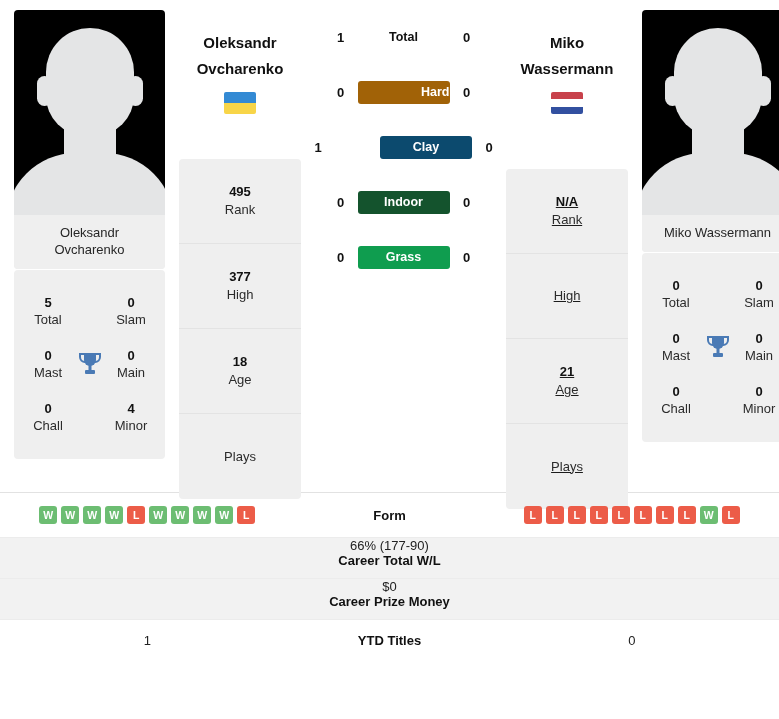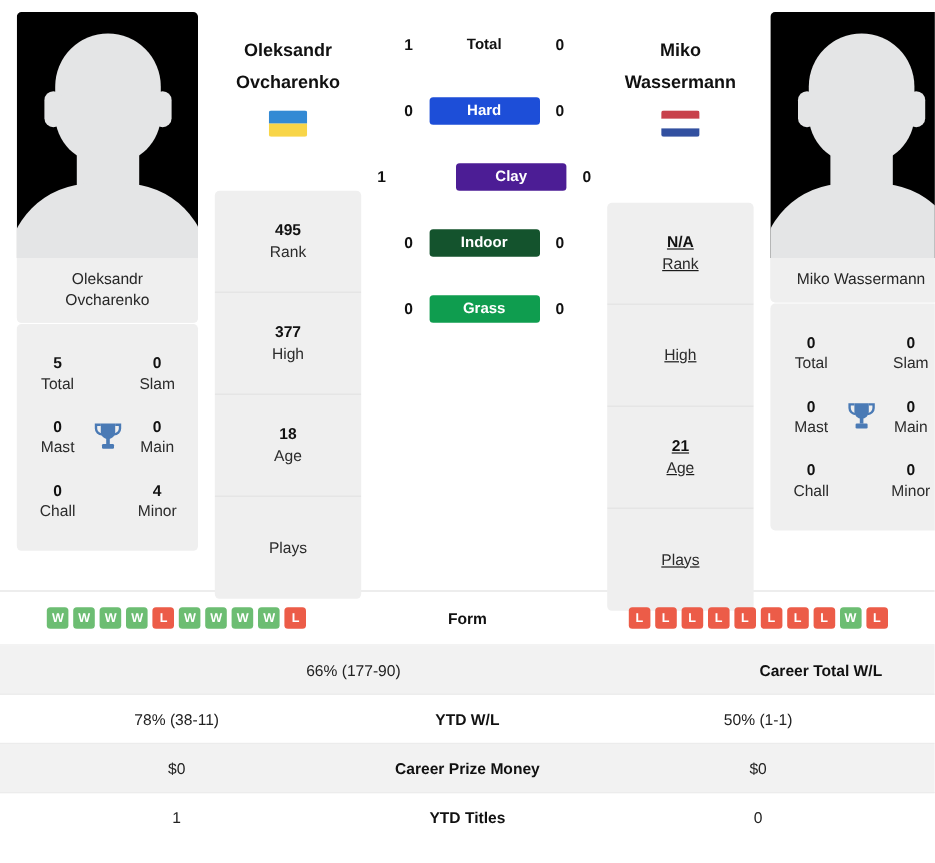--- a/index.html
+++ b/index.html
@@ -170,21 +170,21 @@
   .cmp-table {
     width: 779px;
     border-top: 1px solid #e2e2e2;
   }
   .cmp-row {
     display: flex;
     align-items: center;
     height: 41px;
     border-bottom: 1px solid #ececec;
   }
-  .cmp-row.shaded { background: #f2f2f2; }
+  .cmp-row.shaded { background: #f2f2f2; flex-direction: column; }
   .cmp-left, .cmp-right {
     flex: 1 1 0;
     text-align: center;
     font-size: 13px;
     color: #222;
   }
   .cmp-mid {
     width: 190px;
     flex: 0 0 190px;
     text-align: center;
@@ -305,26 +305,26 @@
   </div>
 
   <div class="surface-col">
     <div class="surface-row">
       <div class="surface-score">1</div>
       <div class="surface-pill plain">Total</div>
       <div class="surface-score">0</div>
     </div>
     <div class="surface-row">
       <div class="surface-score">0</div>
-      <div class="surface-pill" style="background:#1d4ed8;">Hard</div>
+      <div class="surface-pill" style="background:#a16207;text-align:right;">Hard</div>
       <div class="surface-score">0</div>
     </div>
     <div class="surface-row">
       <div class="surface-score">1</div>
-      <div class="surface-pill" style="background:#4c1d95;margin-left:45px;">Clay</div>
+      <div class="surface-pill" style="background:#0c4a6e;margin-left:45px;">Clay</div>
       <div class="surface-score">0</div>
     </div>
     <div class="surface-row">
       <div class="surface-score">0</div>
       <div class="surface-pill" style="background:#14532d;">Indoor</div>
       <div class="surface-score">0</div>
     </div>
     <div class="surface-row">
       <div class="surface-score">0</div>
       <div class="surface-pill" style="background:#0f9d4f;">Grass</div>
@@ -454,25 +454,20 @@
           <div class="badge l">L</div>
         </div>
     </div>
   </div>
 
   <div class="cmp-row shaded">
     <div class="cmp-left">66% (177-90)</div>
     <div class="cmp-mid">Career Total W/L</div>
   </div>
 
-  <div class="cmp-row">
-    <div class="cmp-left">78% (38-11)</div>
-    <div class="cmp-mid">YTD W/L</div>
-    <div class="cmp-right">50% (1-1)</div>
-  </div>
 
   <div class="cmp-row shaded">
     <div class="cmp-left">$0</div>
     <div class="cmp-mid">Career Prize Money</div>
     <div class="cmp-right">$0</div>
   </div>
 
   <div class="cmp-row" style="border-bottom:none;">
     <div class="cmp-left">1</div>
     <div class="cmp-mid">YTD Titles</div>

